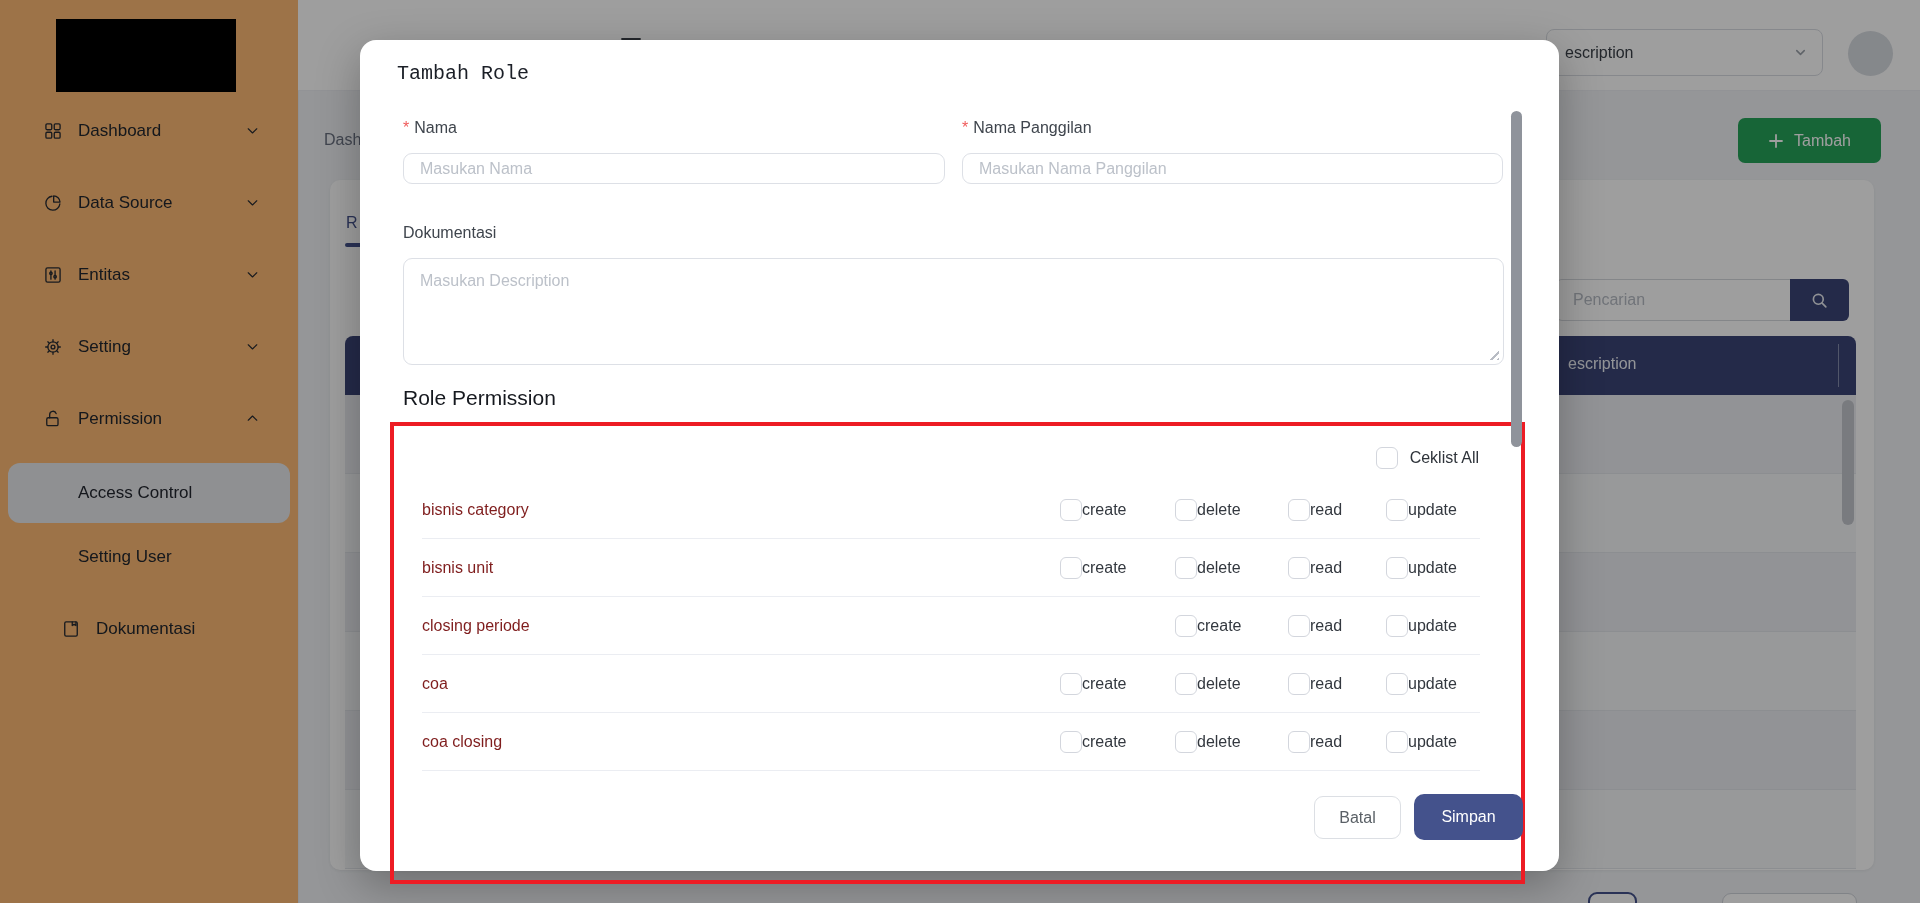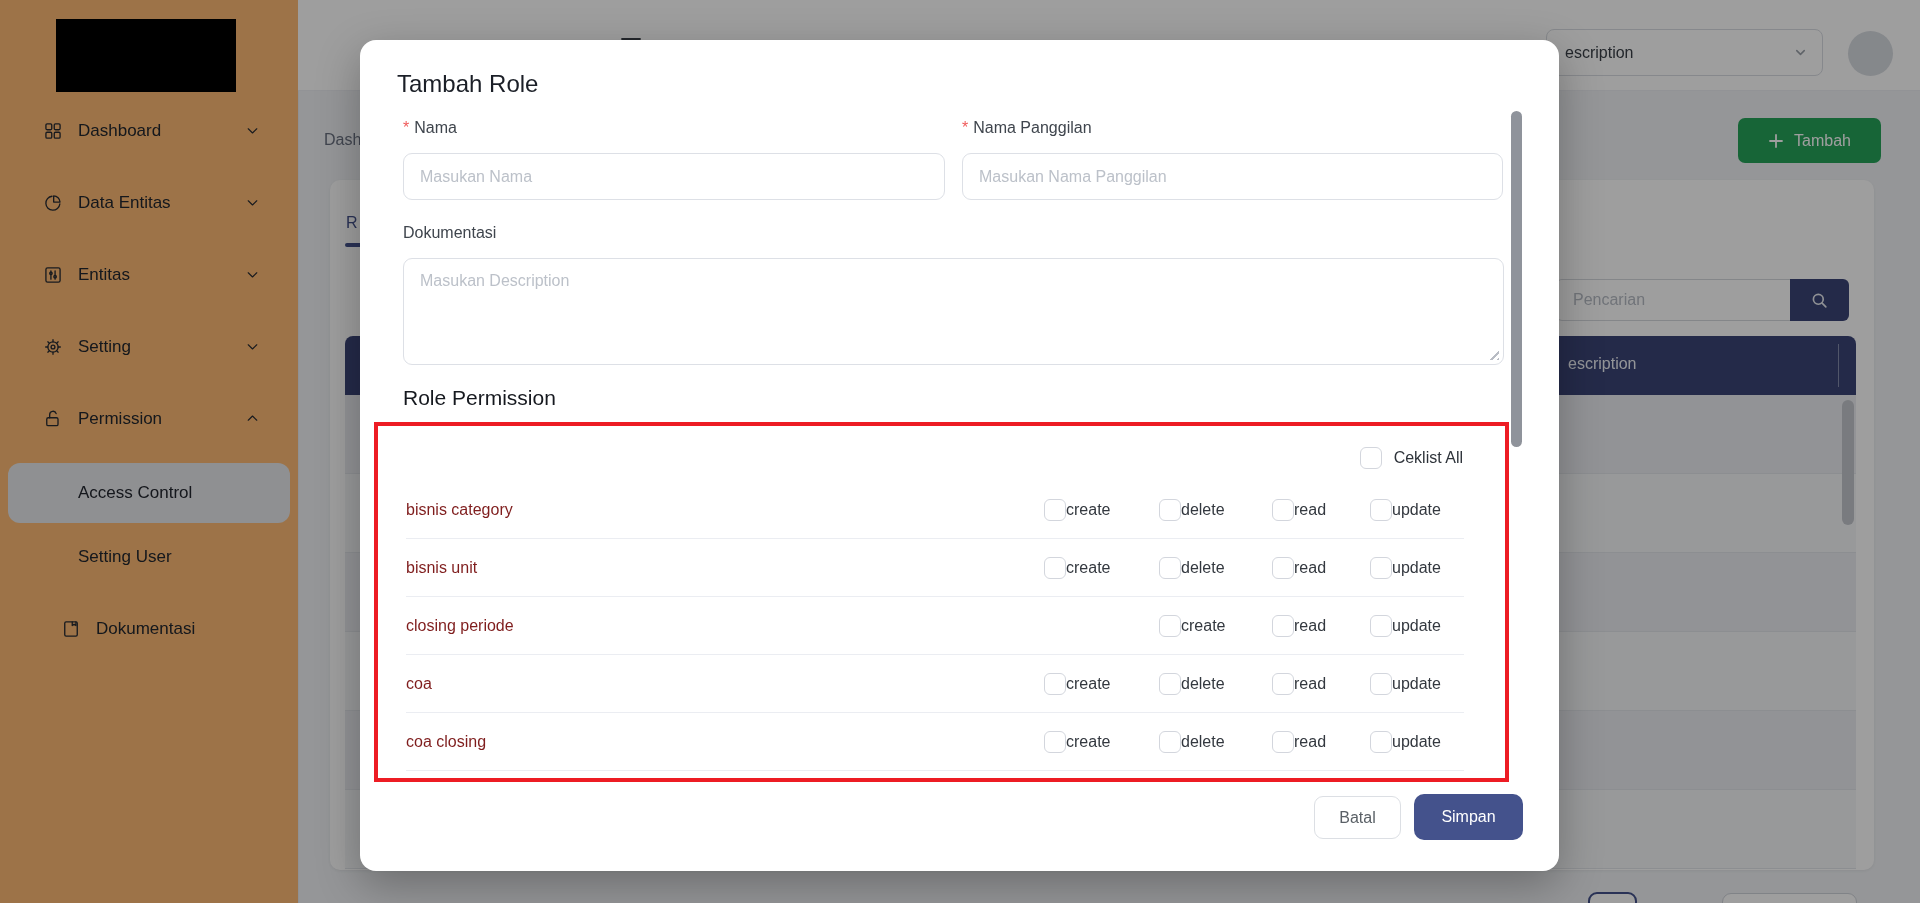--- a/index.html
+++ b/index.html
@@ -38,29 +38,29 @@
   .stripe.even{background:#f6f7f9;}
   .table-scroll-thumb{position:absolute;left:1842px;top:400px;width:12px;height:125px;background:#c4c7cd;border-radius:6px;cursor:pointer;}
   .pg-first{position:absolute;left:1588px;top:892px;width:49px;height:40px;border:2px solid #44528c;border-radius:9px;background:#fff;box-sizing:border-box;cursor:pointer;}
   .pg-size{position:absolute;left:1722px;top:893px;width:135px;height:40px;border:1px solid #cfd3da;border-radius:9px;background:#fff;box-sizing:border-box;cursor:pointer;}
 
   
   .overlay{position:absolute;inset:0;background:rgba(0,0,0,.38);}
 
   
   .modal{position:absolute;left:360px;top:40px;width:1199px;height:831px;background:#ffffff;border-radius:16px;box-shadow:0 14px 44px rgba(0,0,0,.28);}
-  .m-title{position:absolute;left:37px;top:30px;font-size:24px;font-weight:500;color:#1b1f27;}
+  .m-title{position:absolute;left:37px;top:22px;font-size:20px;font-weight:500;color:#1b1f27;font-family:Liberation Mono, monospace;}
   .f-label{position:absolute;font-size:16px;color:#3f454d;}
   .f-label .req{color:#f05a5a;margin-right:5px;}
-  .m-input{position:absolute;height:47px;border:1.5px solid #dde0e6;border-radius:9px;box-sizing:border-box;padding:0 16px;font-size:16px;color:#3a4048;background:#fff;outline:none;}
+  .m-input{position:absolute;height:31px;border:1.5px solid #dde0e6;border-radius:9px;box-sizing:border-box;padding:0 16px;font-size:16px;color:#3a4048;background:#fff;outline:none;}
   .m-input::placeholder,.m-textarea::placeholder{color:#bcc1c9;}
   .m-textarea{position:absolute;left:43px;top:218px;width:1101px;height:107px;border:1.5px solid #dde0e6;border-radius:9px;box-sizing:border-box;padding:13px 16px;font-size:16px;color:#3a4048;background:#fff;outline:none;resize:none;font-family:"Liberation Sans",sans-serif;}
   .resize-corner{position:absolute;left:1126px;top:307px;width:13px;height:13px;background:repeating-linear-gradient(135deg,transparent 0 3px,#b8bcc4 3px 4.5px);clip-path:polygon(100% 0,100% 100%,0 100%);}
   .rp-heading{position:absolute;left:43px;top:346px;font-size:21px;font-weight:500;color:#16191f;}
-  .red-box{position:absolute;left:14px;top:382px;width:1135px;height:360px;border:4px solid #ed1c24;box-sizing:border-box;}
+  .red-box{position:absolute;left:30px;top:382px;width:1135px;height:462px;border:4px solid #ed1c24;box-sizing:border-box;}
   .check-all-row{display:flex;justify-content:flex-end;align-items:center;gap:12px;padding:16px 42px 0 0;height:31px;}
   .check-all-label{font-size:16px;color:#2e333a;}
   .perm-rows{margin-top:8px;}
   .perm-row{display:grid;grid-template-columns:1fr 115px 113px 98px 94px;align-items:center;height:57px;margin:0 41px 0 28px;border-bottom:1px solid #ebedf2;}
   .perm-name{font-size:16px;color:#7f1d1d;}
   .perm-cell{display:flex;align-items:center;font-size:16px;color:#33383f;cursor:pointer;}
   .cb{width:22px;height:22px;border:1.5px solid #d3d6dd;border-radius:6px;background:#fff;box-sizing:border-box;flex:none;cursor:pointer;}
   .btn-cancel{position:absolute;left:954px;top:756px;width:87px;height:43px;background:#fff;border:1px solid #dcdfe4;border-radius:9px;font-size:16px;color:#5a6066;cursor:pointer;font-family:"Liberation Sans",sans-serif;}
   .btn-submit{position:absolute;left:1054px;top:754px;width:109px;height:46px;background:#44528c;border:none;border-radius:10px;font-size:16px;color:#ffffff;cursor:pointer;font-family:"Liberation Sans",sans-serif;}
   .m-scrollbar{position:absolute;left:1151px;top:71px;width:11px;height:336px;border-radius:6px;background:#8f939b;cursor:pointer;}
@@ -89,21 +89,21 @@
             </svg>
           </span>
         </div>
         <div class="side-item" style="top: 181px;">
           <span class="s-icon">
             <svg width="20" height="20" viewBox="0 0 24 24" fill="none" stroke="#272b33" stroke-width="1.6" stroke-linecap="round" stroke-linejoin="round">
               <path d="M20.2 13.2A8.4 8.4 0 1 1 10.8 3.9"></path>
               <path d="M12.8 10.9V3.5a7.6 7.6 0 0 1 7.6 7.4Z"></path>
             </svg>
           </span>
-          <span class="s-label">Data Entitas</span>
+          <span class="s-label">Data Source</span>
           <span class="s-chev">
             <svg width="17" height="17" viewBox="0 0 24 24" fill="none" stroke="#272b33" stroke-width="1.6" stroke-linecap="round" stroke-linejoin="round">
               <path d="M6 9.5l6 6 6-6"></path>
             </svg>
           </span>
         </div>
         <div class="side-item" style="top: 253px;">
           <span class="s-icon">
             <svg width="20" height="20" viewBox="0 0 24 24" fill="none" stroke="#272b33" stroke-width="1.6" stroke-linecap="round" stroke-linejoin="round">
               <rect x="3.5" y="3.5" width="17" height="17" rx="2"></rect>

